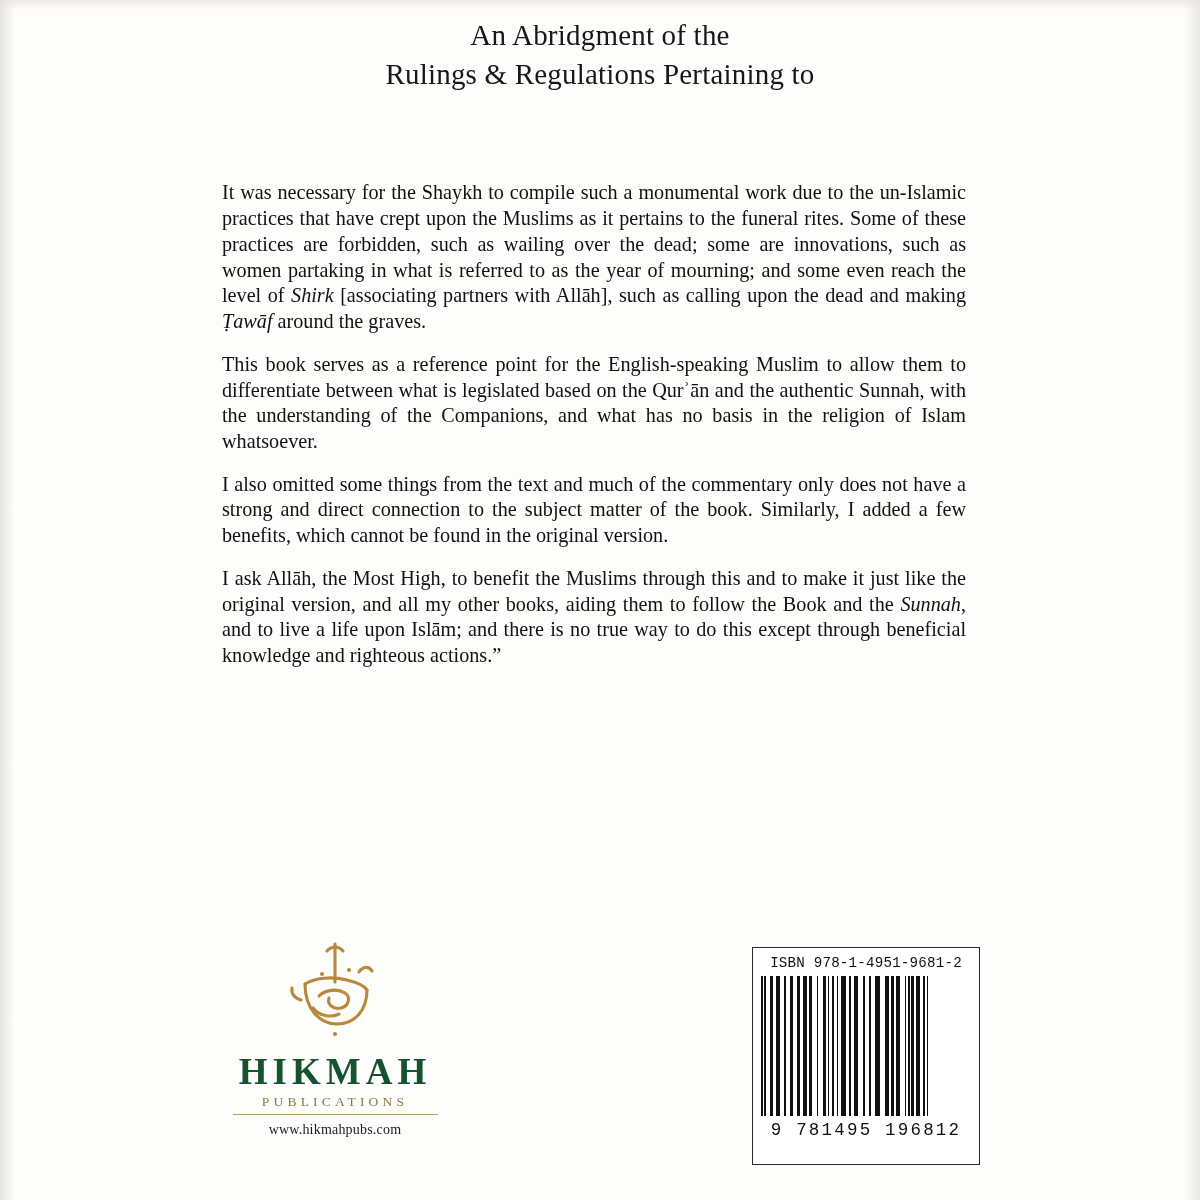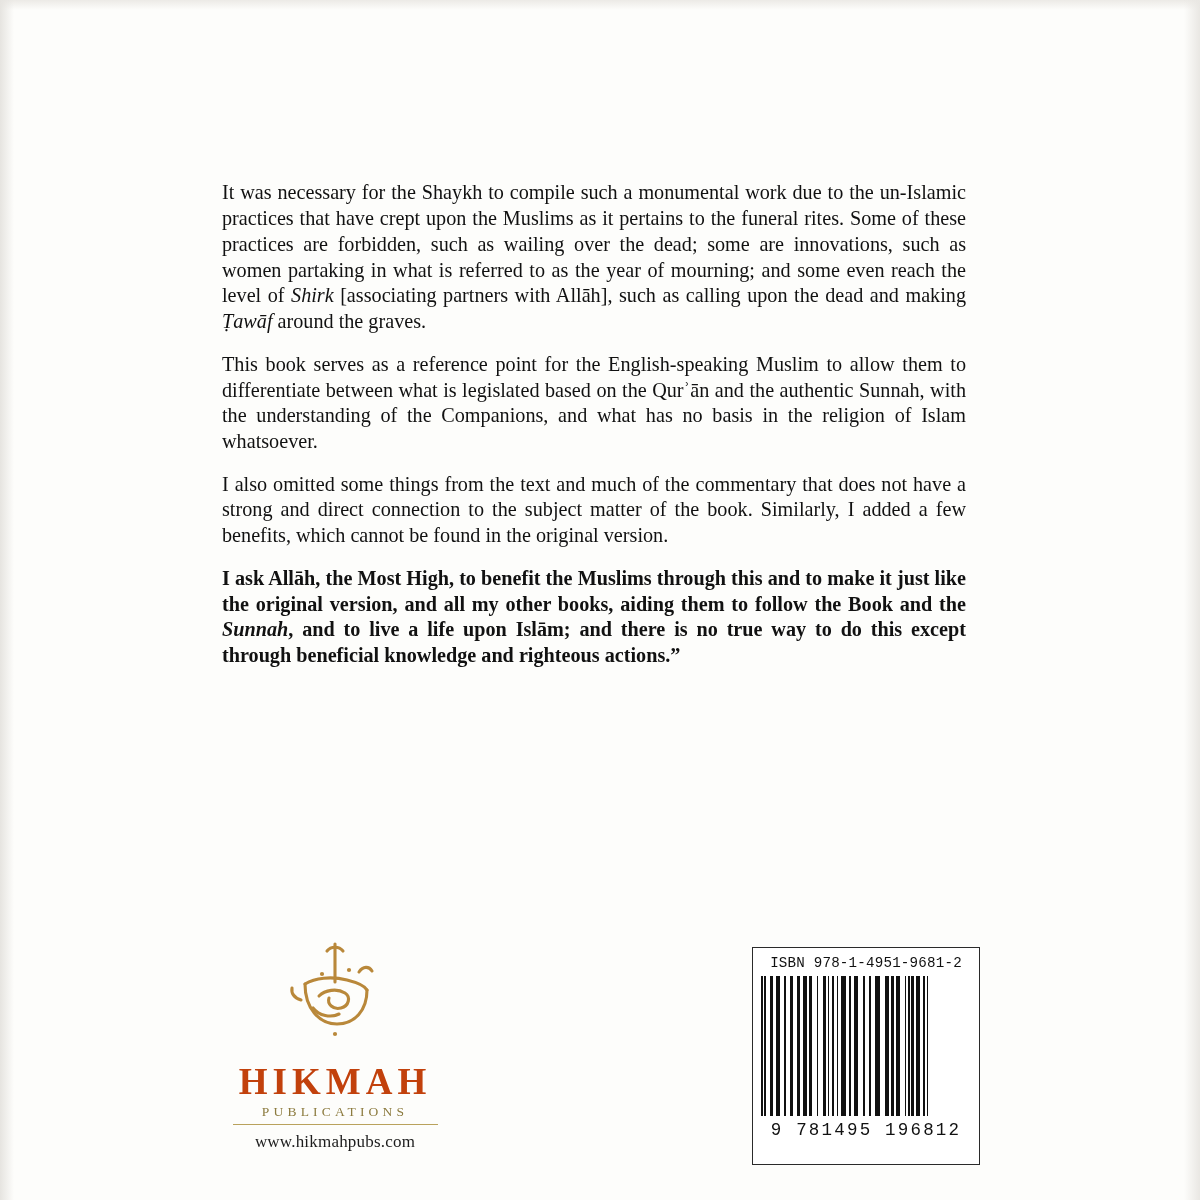--- a/index.html
+++ b/index.html
@@ -66,66 +66,65 @@
     line-height: 1.28;
     text-align: justify;
     text-justify: inter-word;
     color: #111111;
   }
   .body-copy p {
     margin: 0 0 16.5px 0;
   }
   .body-copy p.tight {
     margin-bottom: 0;
-    font-weight: bold;
   }
   .body-copy i {
     font-style: italic;
   }
 
   
   .publisher {
     position: absolute;
     left: 170px;
     top: 938px;
     width: 330px;
     text-align: center;
   }
   .logo-wrap {
     height: 112px;
     display: flex;
     align-items: flex-end;
     justify-content: center;
   }
   .pub-name {
-    margin-top: 10px;
+    margin-top: 0;
     font-size: 37px;
     letter-spacing: 5px;
-    color: #c2410c;
+    color: #14532d;
     font-weight: 700;
   }
   .pub-sub {
     font-size: 13.5px;
     letter-spacing: 4.2px;
     color: #8c7b3f;
     margin-top: 1px;
   }
   .pub-rule {
     width: 205px;
     height: 1px;
     background: #b9a25c;
     margin: 4px auto 7px auto;
   }
   .pub-city {
     font-size: 20px;
     color: #1c1c1c;
     letter-spacing: 0.4px;
   }
   .pub-web {
-    font-size: 17px;
+    font-size: 14px;
     color: #1c1c1c;
     margin-top: 6px;
     letter-spacing: 0.2px;
   }
 
   
   .barcode-box {
     position: absolute;
     left: 752px;
     top: 947px;
@@ -168,26 +167,28 @@
 </head>
 <body>
 
 <div class="page">
 
   <div class="scan-edge-top"></div>
   <div class="scan-edge-left"></div>
   <div class="scan-edge-right"></div>
 
   <div class="titleblock">
+    <div class="title-line">An Abridgment of the</div>
+    <div class="title-line">Rulings &amp; Regulations Pertaining to</div>
   </div>
 
   <div class="body-copy">
     <p>It was necessary for the Shaykh to compile such a monumental work due to the un-Islamic practices that have crept upon the Muslims as it pertains to the funeral rites. Some of these practices are forbidden, such as wailing over the dead; some are innovations, such as women partaking in what is referred to as the year of mourning; and some even reach the level of <i>Shirk</i> [associating partners with Allāh], such as calling upon the dead and making <i>Ṭawāf</i> around the graves.</p>
     <p>This book serves as a reference point for the English-speaking Muslim to allow them to differentiate between what is legislated based on the Qurʾān and the authentic Sunnah, with the understanding of the Companions, and what has no basis in the religion of Islam whatsoever.</p>
-    <p>I also omitted some things from the text and much of the commentary that does not have a strong and direct connection to the subject matter of the book. Similarly, I added a few benefits, which cannot be found in the original version.</p>
+    <p>I also omitted some things from the text and much of the commentary only does not have a strong and direct connection to the subject matter of the book. Similarly, I added a few benefits, which cannot be found in the original version.</p>
     <p class="tight">I ask Allāh, the Most High, to benefit the Muslims through this and to make it just like the original version, and all my other books, aiding them to follow the Book and the <i>Sunnah</i>, and to live a life upon Islām; and there is no true way to do this except through beneficial knowledge and righteous actions.”</p>
   </div>
 
   <div class="publisher">
     <div class="logo-wrap">
       <svg width="120" height="112" viewBox="0 0 120 112">
         <g fill="none" stroke="#b9883a" stroke-width="3.1" stroke-linecap="round" stroke-linejoin="round">
           <path d="M60 6 C60 22, 60 34, 60 44"></path>
           <path d="M52 13 C56 8, 64 8, 68 13"></path>
           <path d="M30 46 C30 70, 44 86, 62 86 C80 86, 92 72, 92 52"></path>

